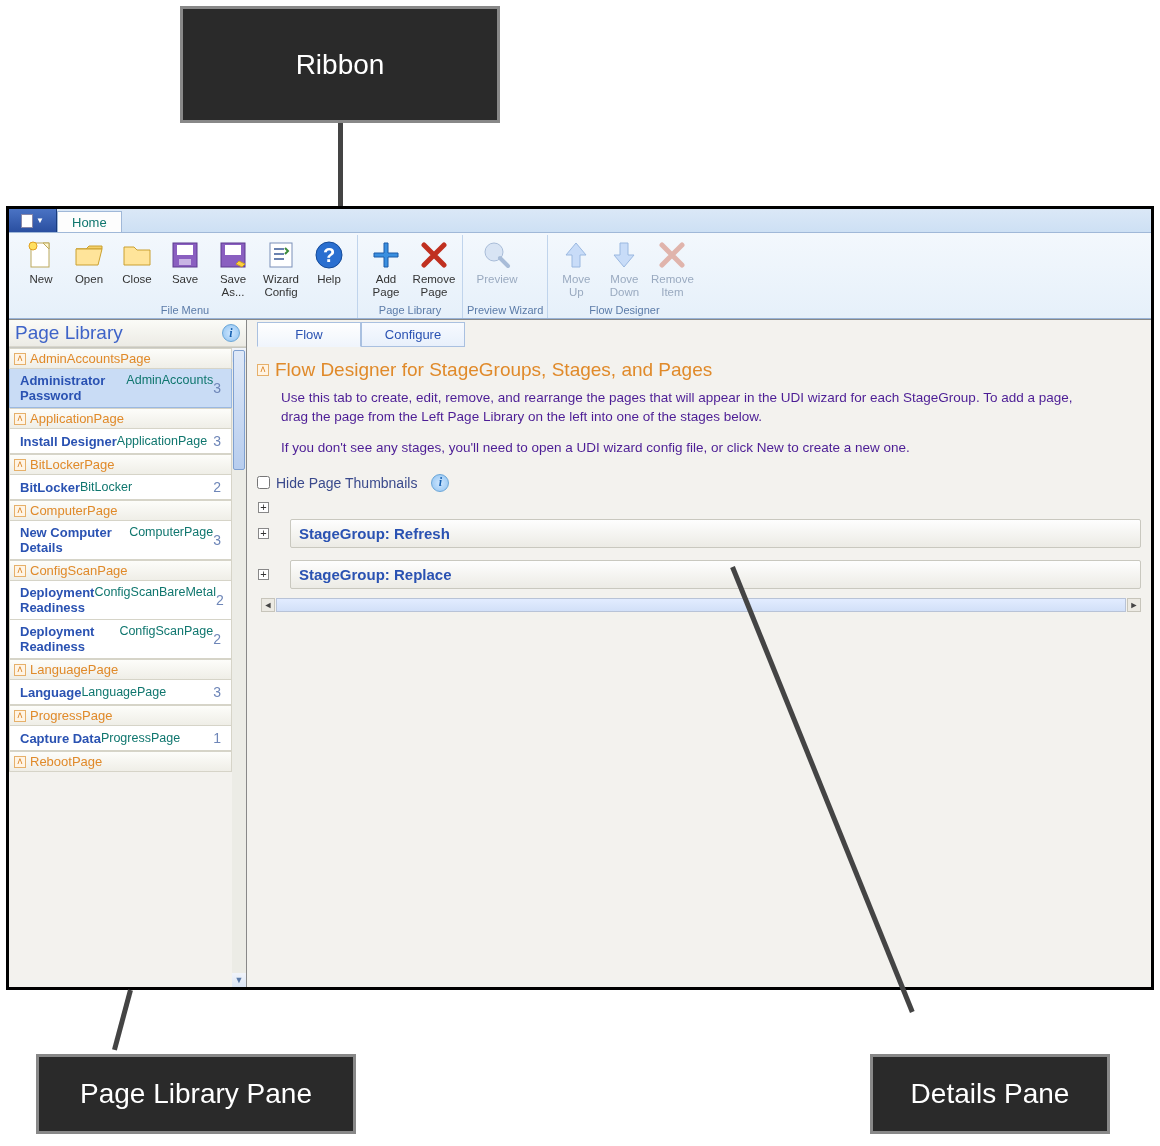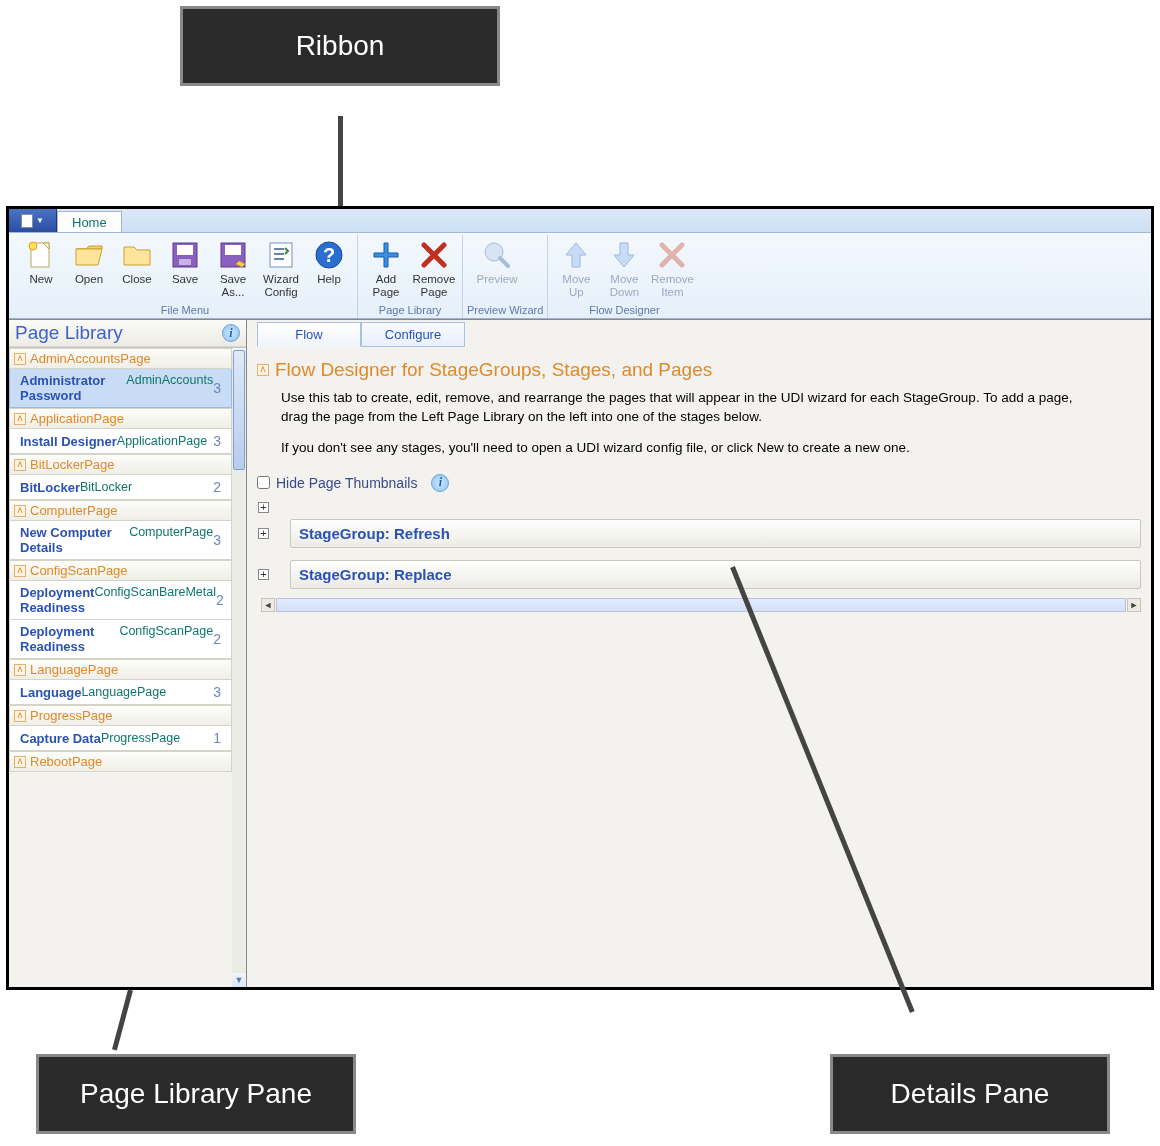--- a/index.html
+++ b/index.html
@@ -16,23 +16,23 @@
     background: #2a2a2a;
     color: #fff;
     border: 3px solid #888;
     font-size: 28px;
     display: flex;
     align-items: center;
     justify-content: center;
     padding: 20px 30px;
     z-index: 10;
   }
-  .ann-ribbon { top: 6px; left: 180px; width: 320px; height: 80px; }
+  .ann-ribbon { top: 6px; left: 180px; width: 320px; height: 117px; }
   .ann-pagelib { bottom: 12px; left: 20px; width: 320px; height: 80px; margin-left: 16px; }
-  .ann-details { bottom: 12px; right: 50px; width: 280px; height: 80px; }
+  .ann-details { bottom: 12px; right: 50px; width: 240px; height: 80px; }
   .ann-line { position: absolute; background: #444; z-index: 5; }
   .line-ribbon { top: 116px; left: 338px; width: 5px; height: 90px; }
   .line-pagelib { top: 990px; left: 128px; width: 5px; height: 62px; transform: rotate(15deg); transform-origin: top; }
   .line-details { top: 567px; left: 730px; width: 5px; height: 480px; transform: rotate(-22deg); transform-origin: top; }
 
   .app-window {
     position: absolute;
     top: 206px;
     left: 6px;
     width: 1148px;
@@ -218,21 +218,21 @@
   .details-body {
     padding: 6px 10px 0 10px;
   }
   .flow-header {
     display:flex; align-items:center; gap:6px; margin: 6px 0 8px 0;
   }
   .flow-header h3 {
     color: #e08a2a; font-weight: normal; font-size: 19px;
   }
   .flow-desc {
-    color: #000000; font-size: 13.5px; margin: 0 0 6px 24px; line-height: 1.4;
+    color: #4c1d95; font-size: 13.5px; margin: 0 0 6px 24px; line-height: 1.4;
     max-width: 820px;
   }
   .hide-thumb-row {
     display:flex; align-items:center; gap:6px; margin: 16px 0 10px 0;
     color: #3a4a8c; font-size: 14px;
   }
   .hide-thumb-row input { width:13px; height:13px; }
   .stage-group {
     display:flex; align-items:center; gap:8px;
     background: linear-gradient(#fefefe,#ecebe5);

